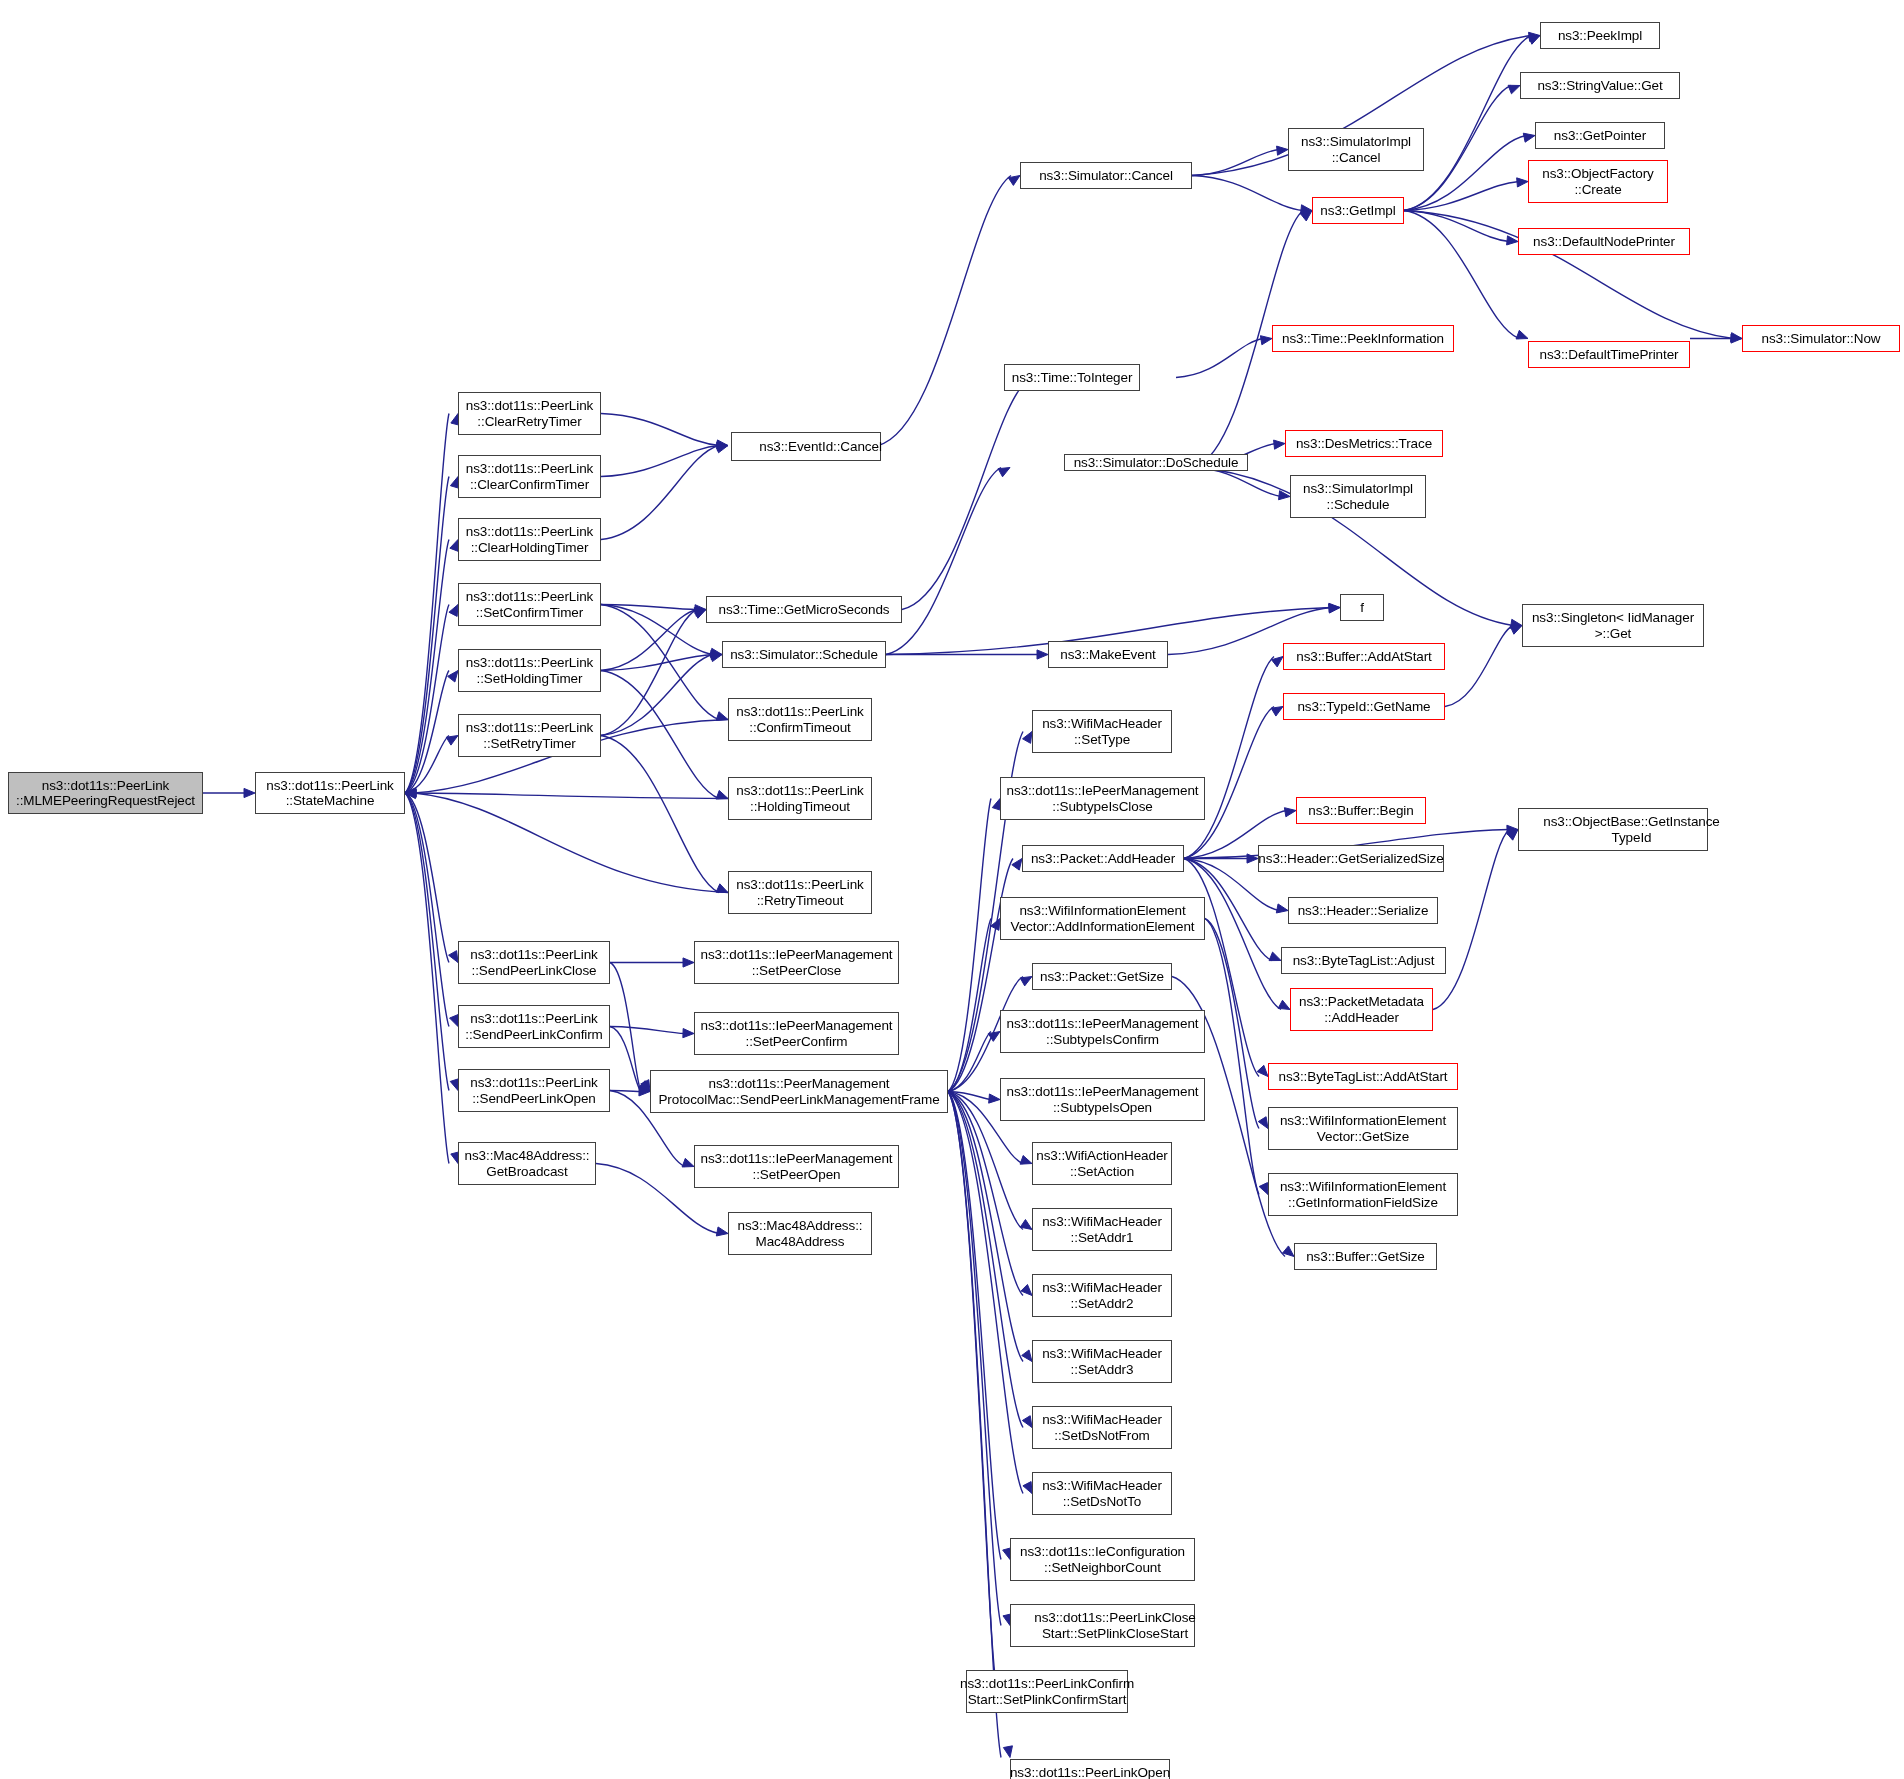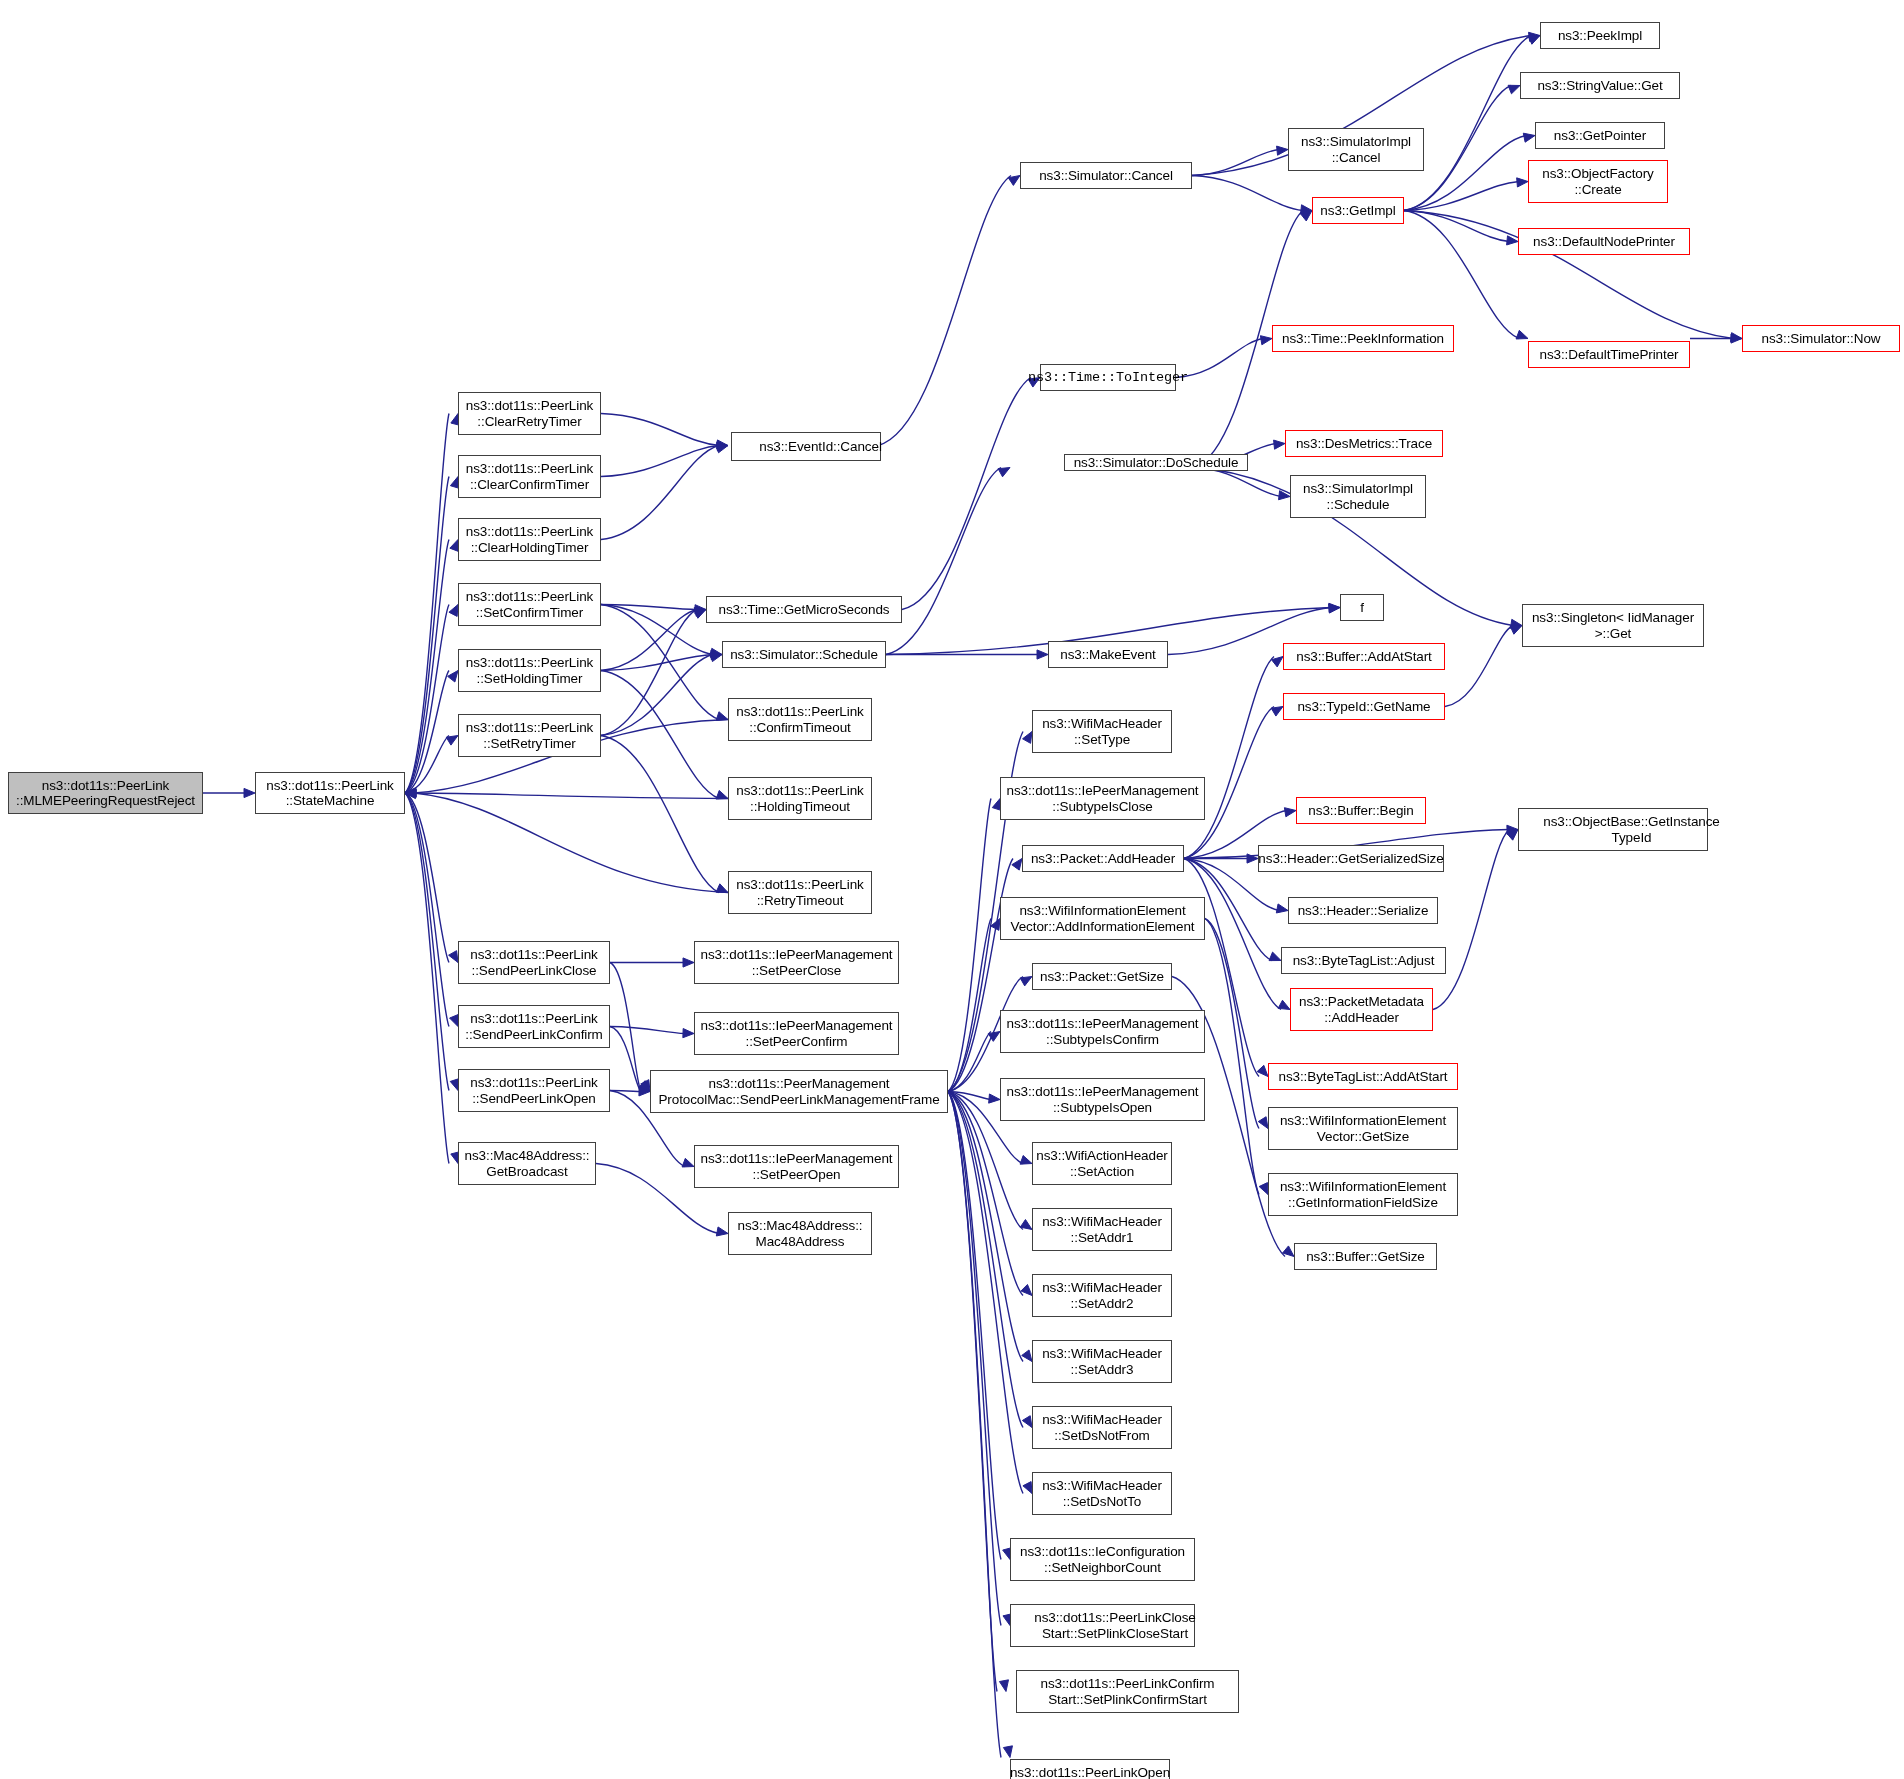--- a/index.html
+++ b/index.html
@@ -232,21 +232,21 @@
 ::SetPeerClose</div>
       <div class="node thick" style="left: 694px; top: 1012px; width: 205px; height: 43px;">ns3::dot11s::IePeerManagement
 ::SetPeerConfirm</div>
       <div class="node thick" style="left: 650px; top: 1070px; width: 298px; height: 43px;">ns3::dot11s::PeerManagement
 ProtocolMac::SendPeerLinkManagementFrame</div>
       <div class="node thick" style="left: 694px; top: 1145px; width: 205px; height: 43px;">ns3::dot11s::IePeerManagement
 ::SetPeerOpen</div>
       <div class="node thick" style="left: 728px; top: 1212px; width: 144px; height: 43px;">ns3::Mac48Address::
 Mac48Address</div>
       <div class="node thick" style="left: 1020px; top: 162px; width: 172px; height: 27px;">ns3::Simulator::Cancel</div>
-      <div class="node thick" style="left: 1040px; top: 364px; width: 136px; height: 27px; font-family: Liberation Mono, monospace;">ns3::Time::ToInteger</div>
+      <div class="node thick" style="left: 1004px; top: 364px; width: 136px; height: 27px;">ns3::Time::ToInteger</div>
       <div class="node thick" style="left: 1064px; top: 454px; width: 184px; height: 17px; text-align: center;">ns3::Simulator::DoSchedule</div>
       <div class="node thick" style="left: 1048px; top: 641px; width: 120px; height: 27px;">ns3::MakeEvent</div>
       <div class="node thick" style="left: 1032px; top: 710px; width: 140px; height: 43px;">ns3::WifiMacHeader
 ::SetType</div>
       <div class="node thick" style="left: 1000px; top: 777px; width: 205px; height: 43px;">ns3::dot11s::IePeerManagement
 ::SubtypeIsClose</div>
       <div class="node thick" style="left: 1022px; top: 845px; width: 162px; height: 27px;">ns3::Packet::AddHeader</div>
       <div class="node thick" style="left: 1000px; top: 897px; width: 205px; height: 43px;">ns3::WifiInformationElement
 Vector::AddInformationElement</div>
       <div class="node thick" style="left: 1032px; top: 963px; width: 140px; height: 27px;">ns3::Packet::GetSize</div>
@@ -263,21 +263,21 @@
       <div class="node thick" style="left: 1032px; top: 1340px; width: 140px; height: 43px;">ns3::WifiMacHeader
 ::SetAddr3</div>
       <div class="node thick" style="left: 1032px; top: 1406px; width: 140px; height: 43px;">ns3::WifiMacHeader
 ::SetDsNotFrom</div>
       <div class="node thick" style="left: 1032px; top: 1472px; width: 140px; height: 43px;">ns3::WifiMacHeader
 ::SetDsNotTo</div>
       <div class="node thick" style="left: 1010px; top: 1538px; width: 185px; height: 43px;">ns3::dot11s::IeConfiguration
 ::SetNeighborCount</div>
       <div class="node thick" style="left: 1010px; top: 1604px; width: 185px; height: 43px; padding-left: 28px;">ns3::dot11s::PeerLinkClose
 Start::SetPlinkCloseStart</div>
-      <div class="node thick" style="left: 1016px; top: 1670px; width: 223px; height: 43px;">ns3::dot11s::PeerLinkConfirm
+      <div class="node thick" style="left: 966px; top: 1670px; width: 162px; height: 43px;">ns3::dot11s::PeerLinkConfirm
 Start::SetPlinkConfirmStart</div>
       <div class="node thick" style="left: 1010px; top: 1736px; width: 160px; height: 43px; margin-top: 23px;">ns3::dot11s::PeerLinkOpen
 Start::SetPlinkOpenStart</div>
       <div class="node thick" style="left: 1288px; top: 128px; width: 136px; height: 43px;">ns3::SimulatorImpl
 ::Cancel</div>
       <div class="node red" style="left: 1312px; top: 197px; width: 92px; height: 27px;">ns3::GetImpl</div>
       <div class="node red" style="left: 1272px; top: 325px; width: 182px; height: 27px;">ns3::Time::PeekInformation</div>
       <div class="node red" style="left: 1285px; top: 430px; width: 158px; height: 27px;">ns3::DesMetrics::Trace</div>
       <div class="node thick" style="left: 1290px; top: 475px; width: 136px; height: 43px;">ns3::SimulatorImpl
 ::Schedule</div>

